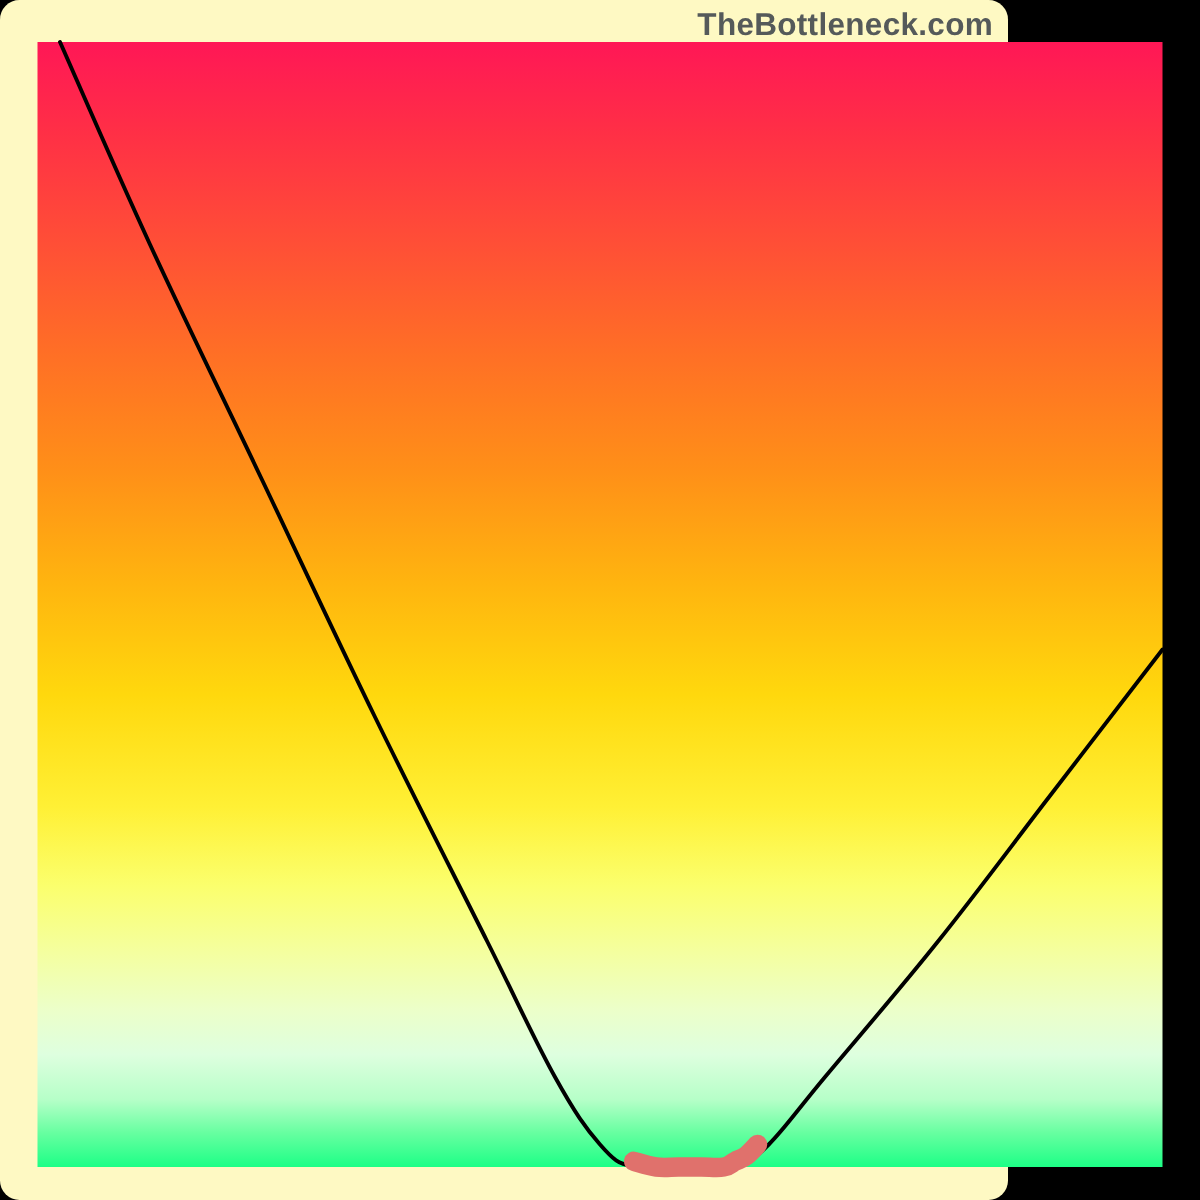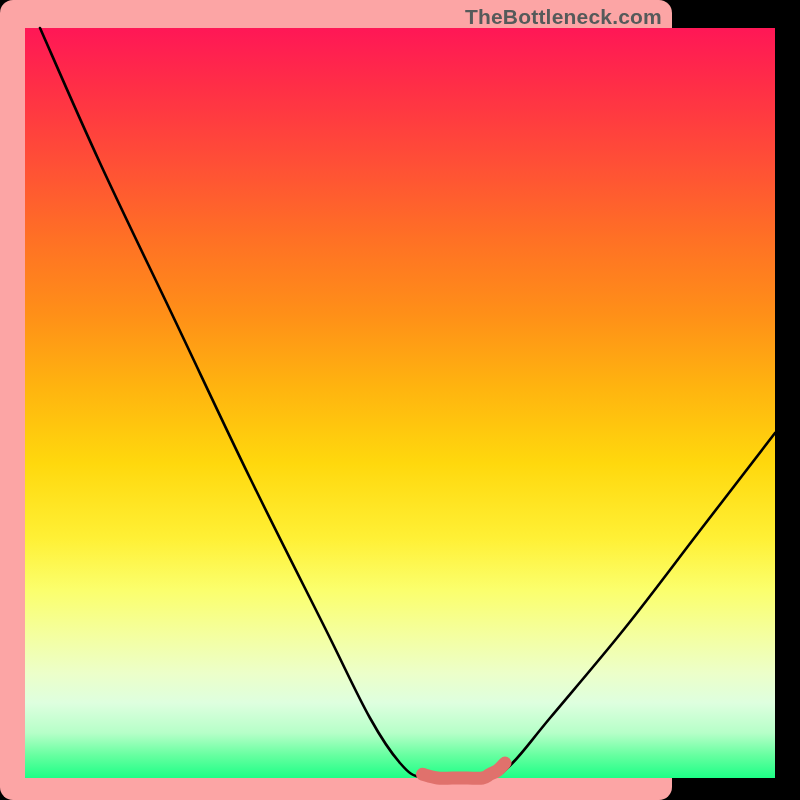--- a/index.html
+++ b/index.html
@@ -8,21 +8,21 @@
     width: 800px;
     height: 800px;
     overflow: hidden;
     background: #000;
     font-family: Arial, Helvetica, sans-serif;
   }
   .frame {
     position: relative;
     width: 672px;
     height: 800px;
-    background: #fca5a5;
+    background: #fef9c3;
     border-radius: 13px;
   }
   .watermark {
     position: absolute;
     top: 5px;
     right: 10px;
     color: #555a5a;
     font-size: 21px;
     font-weight: 600;
     letter-spacing: 0.2px;

